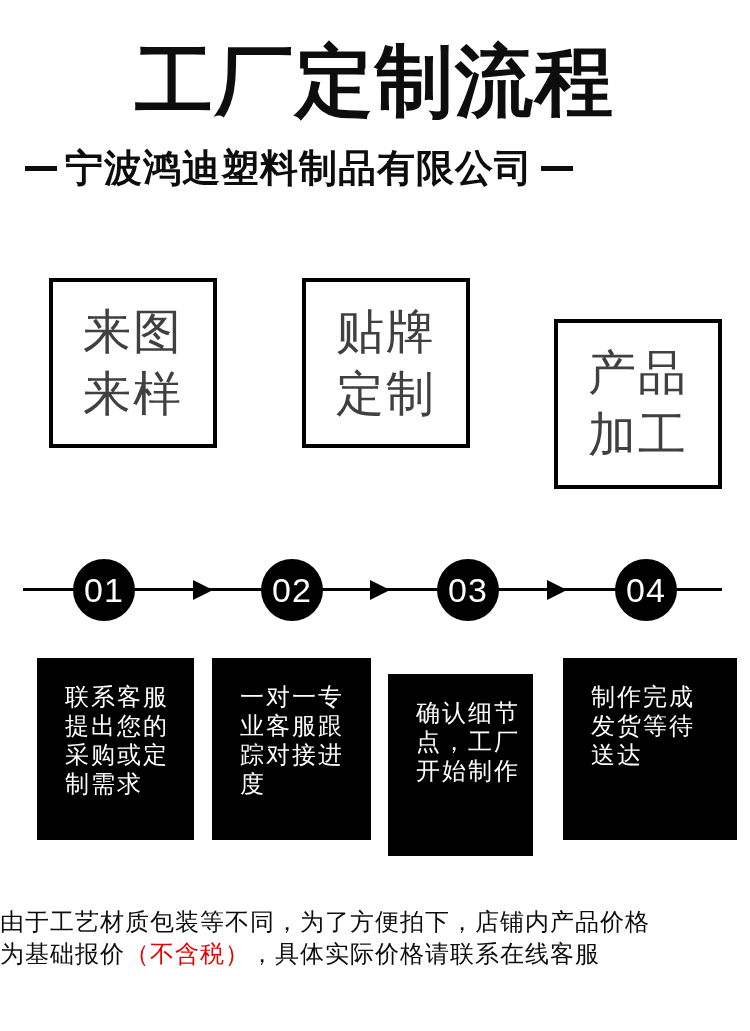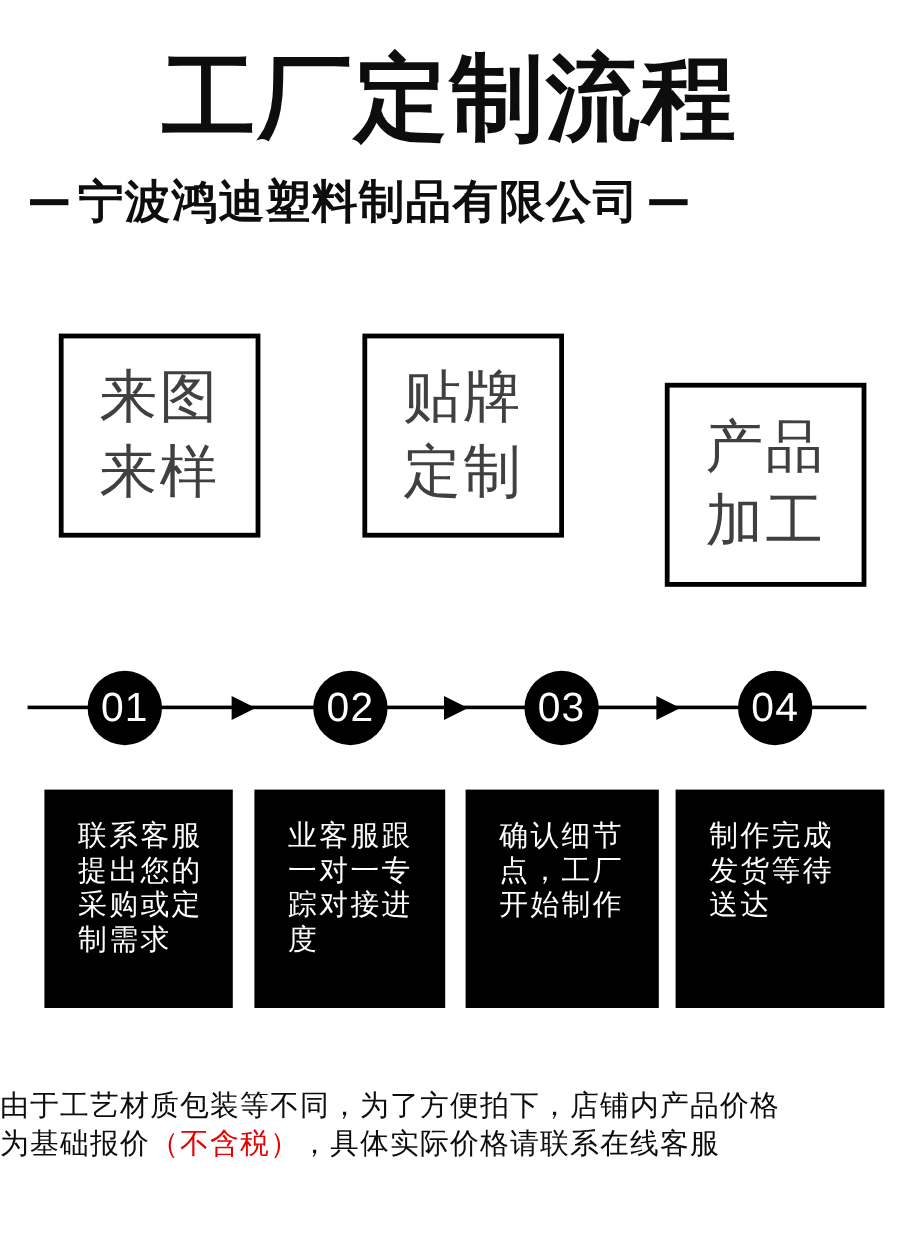--- a/index.html
+++ b/index.html
@@ -61,21 +61,21 @@
     position:absolute; top:658px; height:182px;
     background:#000; color:#ffffff;
     padding:24px 0 0 28px;
   }
   .step-box .sline {
     font-size:24px; font-weight:500; line-height:29px;
     letter-spacing:2px; white-space:nowrap; color:#ffffff;
   }
   .sb-0 { left:37px;  width:157px; }
   .sb-1 { left:212px; width:159px; }
-  .sb-2 { left:388px; width:161px; }
+  .sb-2 { left:388px; width:145px;margin-top:16px; }
   .sb-3 { left:563px; width:174px; }
   .note {
     position:absolute; top:906px; left:0; width:750px;
     text-align:left;
     font-size:24px; line-height:32px; letter-spacing:1px; color:#0d0d0d;
   }
 </style>
 </head>
 <body>
 
@@ -120,22 +120,22 @@
     <span class="num">04</span>
   </div>
 
   <div class="step-box sb-0">
     <div class="sline">联系客服</div>
     <div class="sline">提出您的</div>
     <div class="sline">采购或定</div>
     <div class="sline">制需求</div>
   </div>
   <div class="step-box sb-1">
+    <div class="sline">一对一专</div>
     <div class="sline">业客服跟</div>
-    <div class="sline">一对一专</div>
     <div class="sline">踪对接进</div>
     <div class="sline">度</div>
   </div>
   <div class="step-box sb-2">
     <div class="sline">确认细节</div>
     <div class="sline">点，工厂</div>
     <div class="sline">开始制作</div>
     <div class="sline"></div>
   </div>
   <div class="step-box sb-3">

